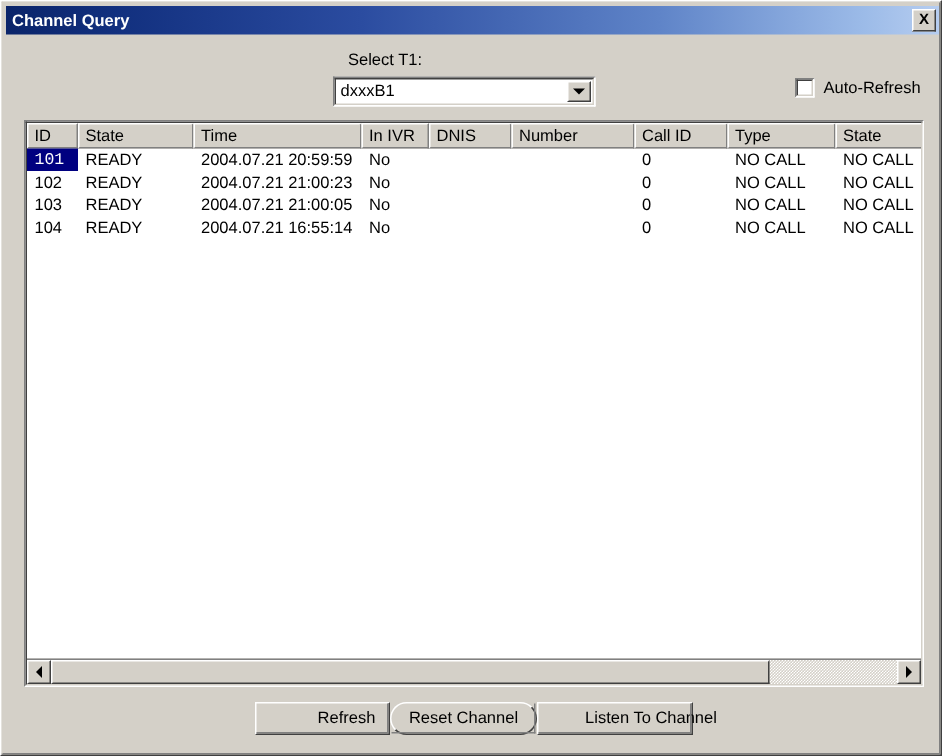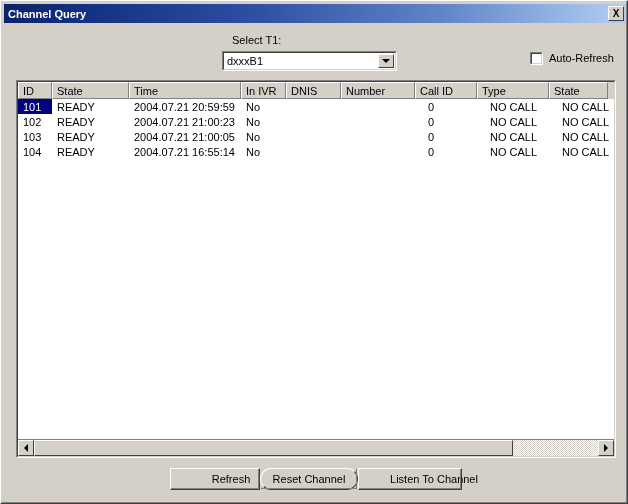--- a/index.html
+++ b/index.html
@@ -149,21 +149,21 @@
     border-right: 4px solid transparent;
     border-top: 4px solid #000000;
   }
 
   
   .autorefresh {
     position: absolute;
     left: 528px;
     top: 50px;
     display: flex;
-    align-items: flex-start;
+    align-items: center;
     cursor: default;
   }
   .checkbox {
     width: 13px;
     height: 13px;
     box-sizing: border-box;
     background: #ffffff;
     border-top: 1px solid #808080;
     border-left: 1px solid #808080;
     border-right: 1px solid #ffffff;
@@ -406,28 +406,28 @@
 
     <div class="listview">
       <div class="listview-inner">
         <div class="lv-body">
           <div class="header-row" id="header-row">
               <div class="hcell" style="width: 34px;">ID</div>
               <div class="hcell" style="width: 77px;">State</div>
               <div class="hcell" style="width: 112px;">Time</div>
               <div class="hcell" style="width: 45px;">In IVR</div>
               <div class="hcell" style="width: 55px;">DNIS</div>
-              <div class="hcell" style="width: 74px;">Number</div>
+              <div class="hcell" style="width: 82px;">Number</div>
               <div class="hcell" style="width: 62px;">Call ID</div>
               <div class="hcell" style="width: 72px;">Type</div>
               <div class="hcell" style="width: 59px;">State</div>
             </div>
           <div class="data-rows" id="data-rows">
               <div class="row">
-                <div class="cell sel" style="width: 34px;">101</div>
+                <div class="cell sel" style="width: 34px; font-family: Liberation Mono, monospace;">101</div>
                 <div class="cell" style="width: 77px;">READY</div>
                 <div class="cell" style="width: 112px;">2004.07.21 20:59:59</div>
                 <div class="cell" style="width: 45px;">No</div>
                 <div class="cell" style="width: 55px;"></div>
                 <div class="cell" style="width: 82px;"></div>
                 <div class="cell" style="width: 62px;">0</div>
                 <div class="cell" style="width: 72px;">NO CALL</div>
                 <div class="cell" style="width: 59px;">NO CALL</div>
               </div>
               <div class="row">

